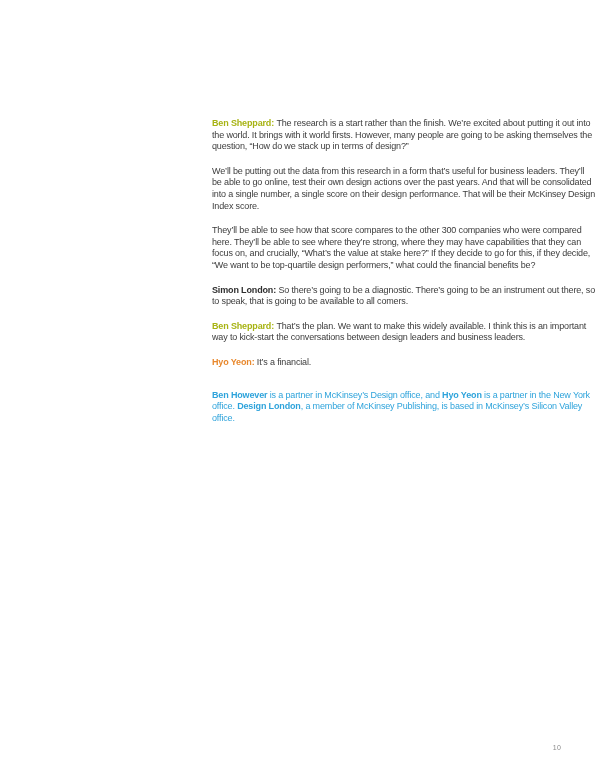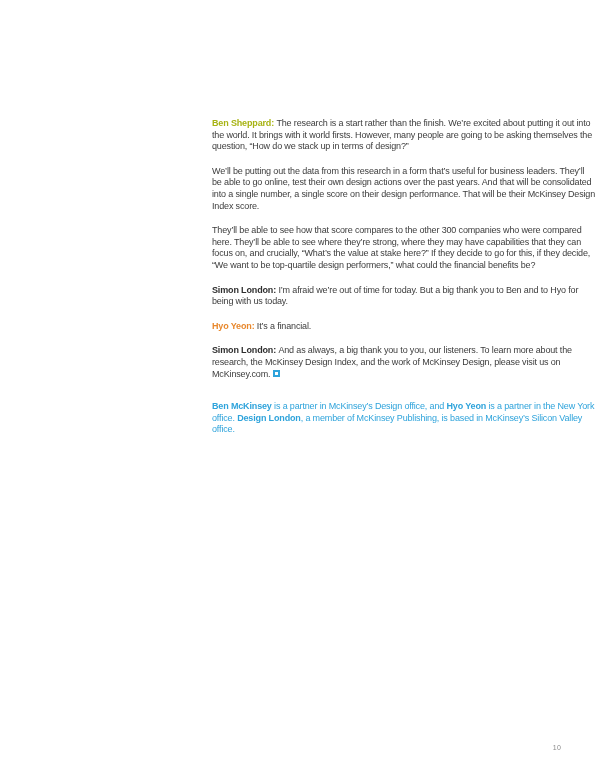--- a/index.html
+++ b/index.html
@@ -55,19 +55,19 @@
   }
 </style>
 </head>
 <body>
 
 <div class="page">
   <div class="content">
       <p><span class="speaker green">Ben Sheppard: </span><span>The research is a start rather than the finish. We’re excited about putting it out into the world. It brings with it world firsts. However, many people are going to be asking themselves the question, “How do we stack up in terms of design?”</span></p>
       <p><span>We’ll be putting out the data from this research in a form that’s useful for business leaders. They’ll be able to go online, test their own design actions over the past years. And that will be consolidated into a single number, a single score on their design performance. That will be their McKinsey Design Index score.</span></p>
       <p><span>They’ll be able to see how that score compares to the other 300 companies who were compared here. They’ll be able to see where they’re strong, where they may have capabilities that they can focus on, and crucially, “What’s the value at stake here?” If they decide to go for this, if they decide, “We want to be top-quartile design performers,” what could the financial benefits be?</span></p>
-      <p><span class="speaker black">Simon London: </span><span>I’m afraid we’re out of time for today. But a big thank you to Ben and to Hyo for being with us today.</span></p>
+      <p><span class="speaker black">Simon London: </span><span>So there’s going to be a diagnostic. There’s going to be an instrument out there, so to speak, that is going to be available to all comers.</span></p>
+      <p><span class="speaker green">Ben Sheppard: </span><span>That’s the plan. We want to make this widely available. I think this is an important way to kick-start the conversations between design leaders and business leaders.</span></p>
       <p><span class="speaker orange">Hyo Yeon: </span><span>It’s a financial.</span></p>
-      <p><span class="speaker black">Simon London: </span><span>And as always, a big thank you to you, our listeners. To learn more about the research, the McKinsey Design Index, and the work of McKinsey Design, please visit us on McKinsey.com.</span><span class="end-icon"></span></p>
-      <p class="author-note"><b>Ben McKinsey</b><span> is a partner in McKinsey’s Design office, and </span><b>Hyo Yeon</b><span> is a partner in the New York office. </span><b>Design London</b><span>, a member of McKinsey Publishing, is based in McKinsey’s Silicon Valley office.</span></p>
+      <p class="author-note"><b>Ben However</b><span> is a partner in McKinsey’s Design office, and </span><b>Hyo Yeon</b><span> is a partner in the New York office. </span><b>Design London</b><span>, a member of McKinsey Publishing, is based in McKinsey’s Silicon Valley office.</span></p>
     </div>
   <div class="page-number">10</div>
 </div>
 
 </body></html>

